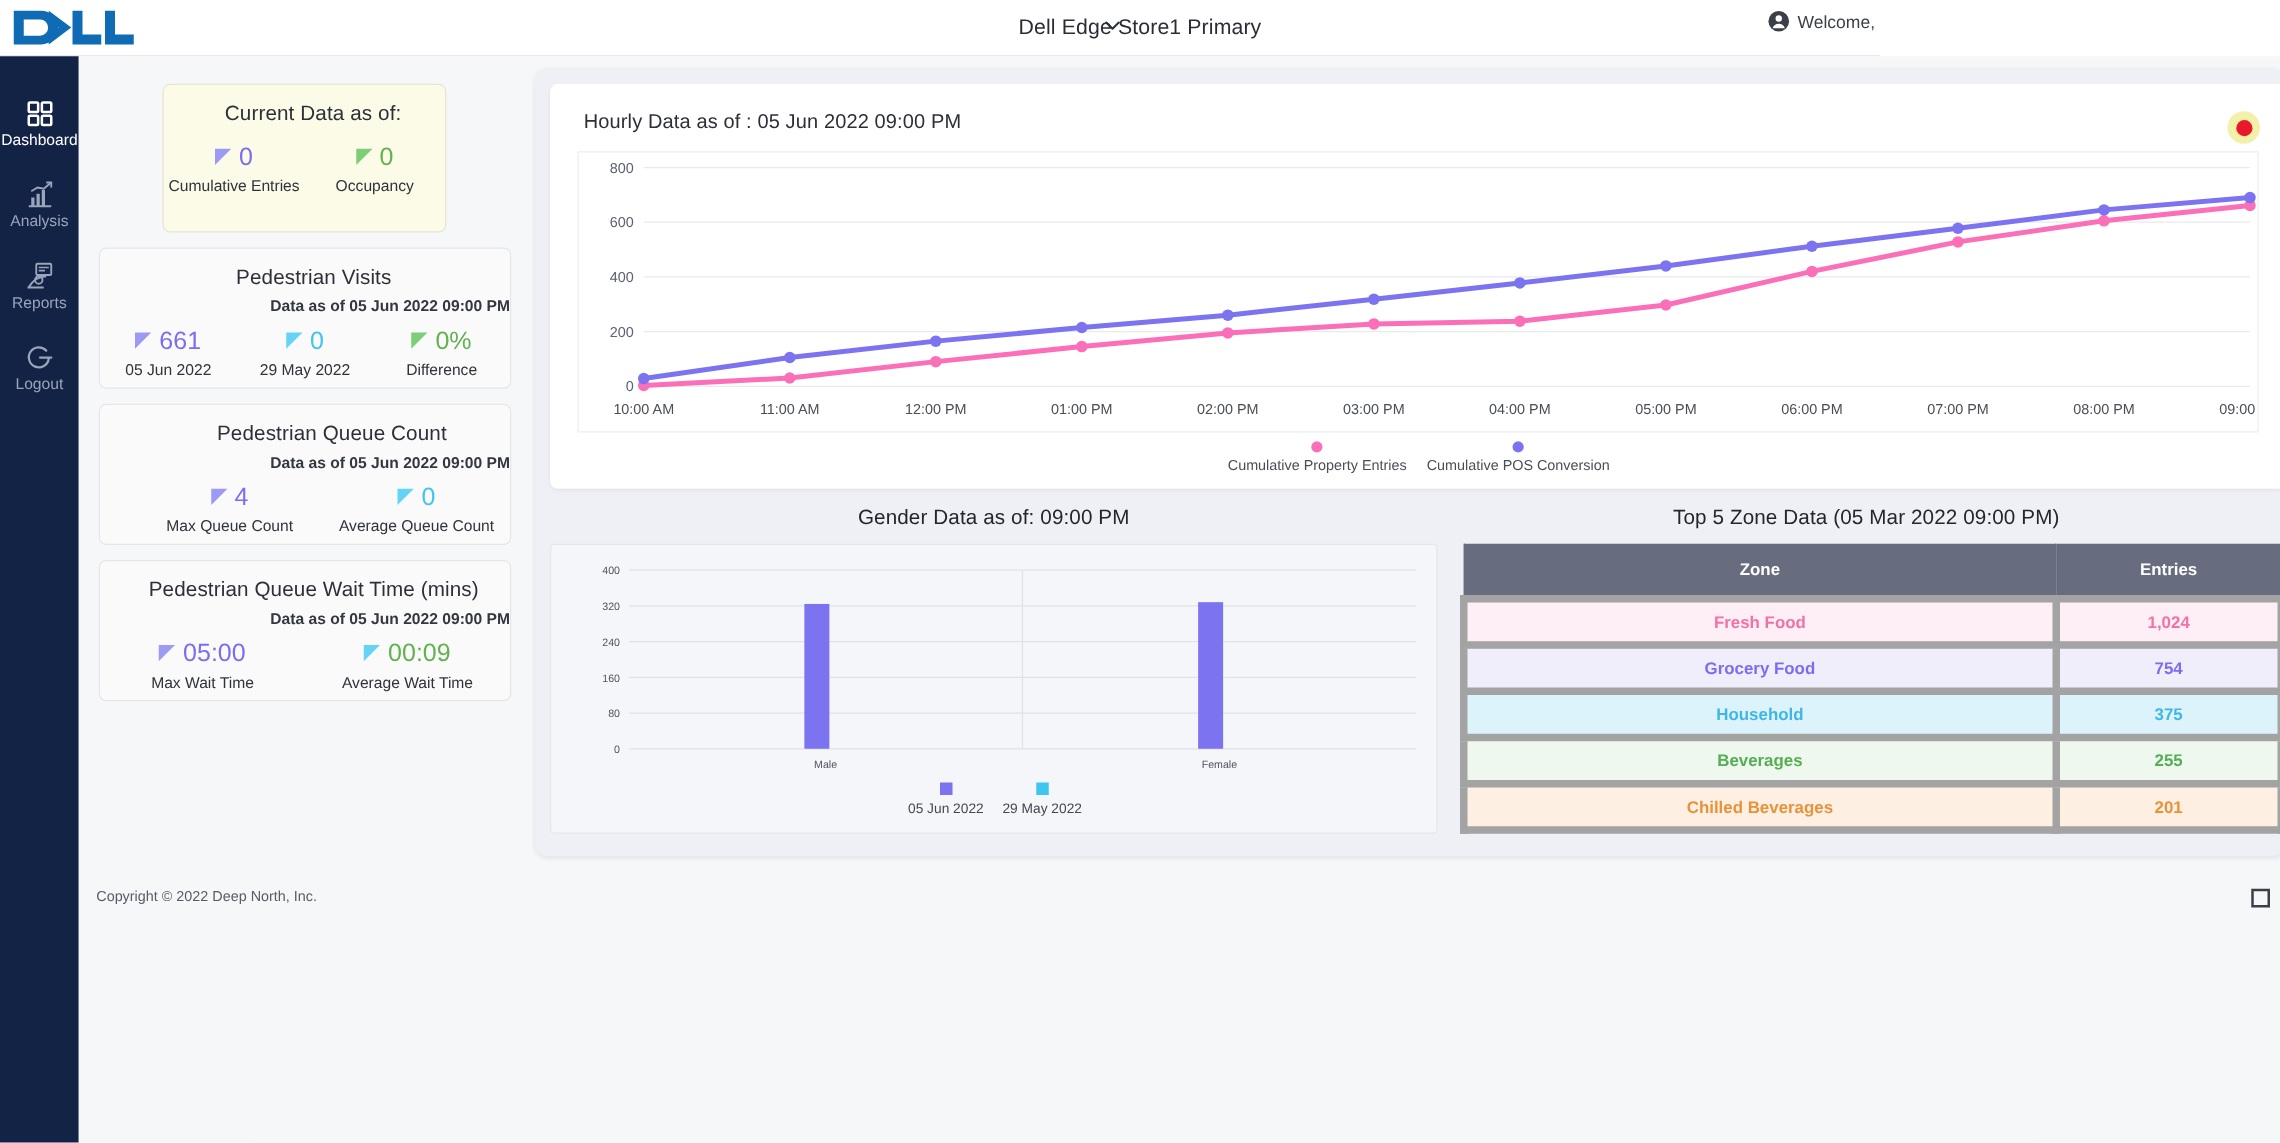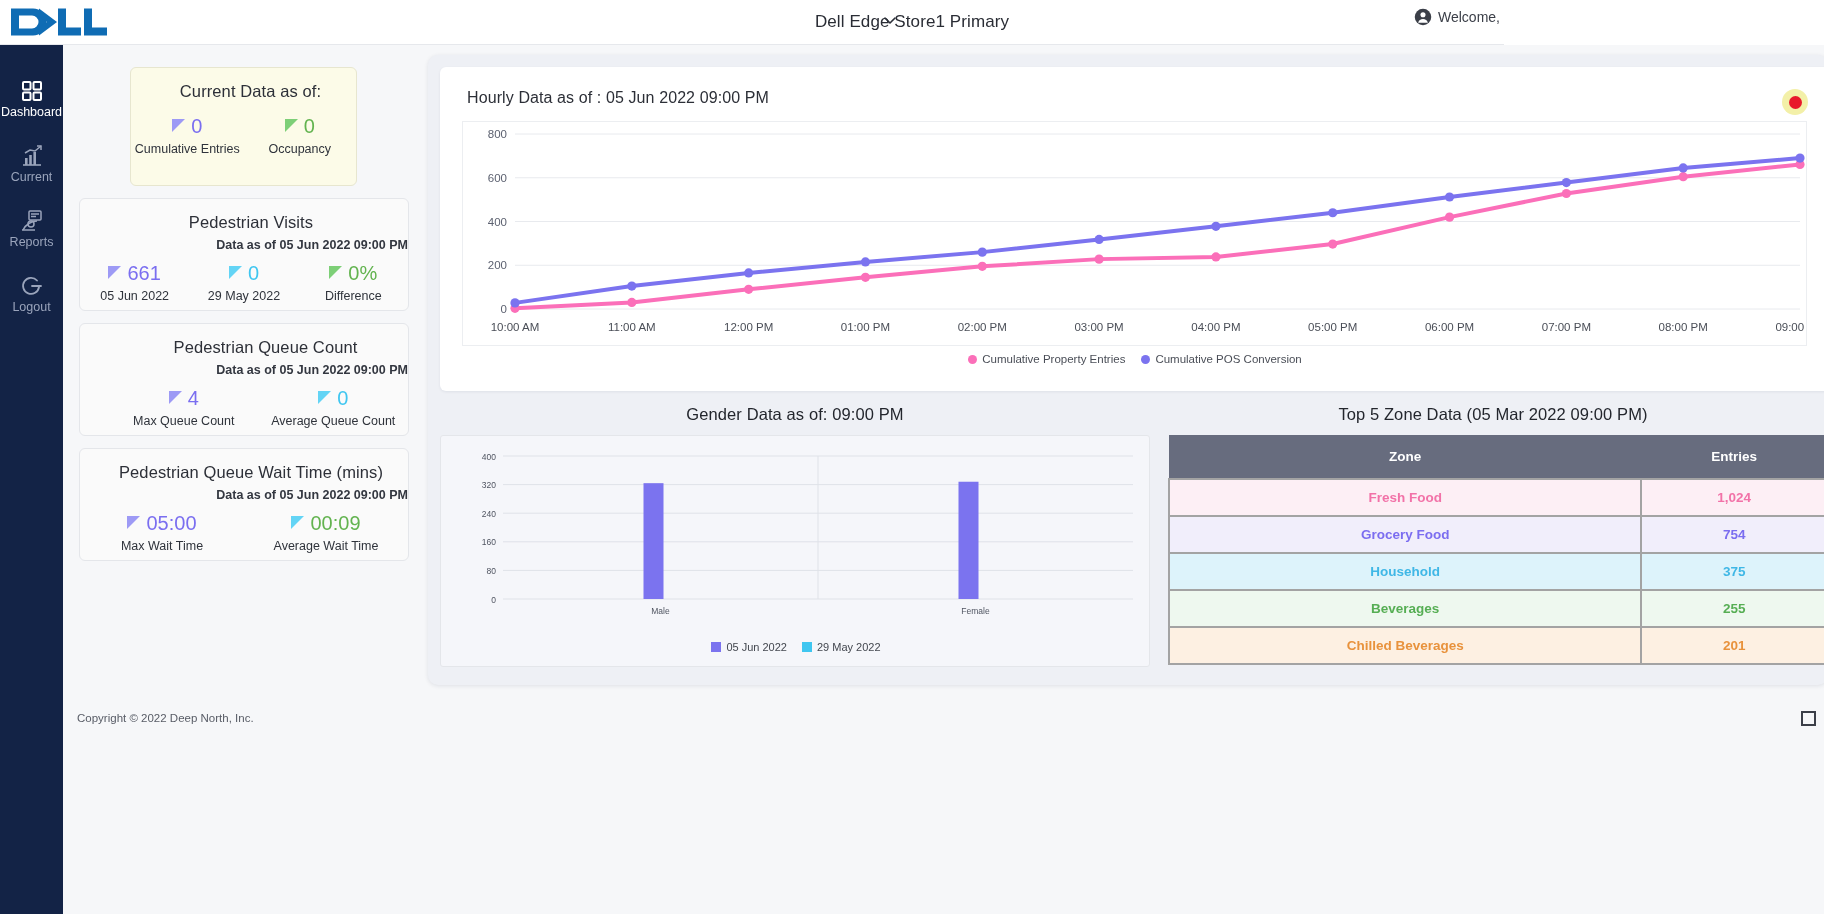--- a/index.html
+++ b/index.html
@@ -109,21 +109,21 @@
   }
   .plot-box {
     position: absolute; left: 22px; top: 54px; width: 1345px; height: 225px;
     border: 1px solid #eceef1; background: #fff;
   }
   .legend {
     position: absolute; left: 0; top: 286px; width: 1390px;
     display: flex; justify-content: center; gap: 16px;
     font-size: 11.5px; color: #4a4e57;
   }
-  .legend-item { display: flex; align-items: center; gap: 5px; }
+  .legend-item { display: flex; align-items: center; gap: 5px; flex-direction: column; }
   .legend-dot { width: 9px; height: 9px; border-radius: 50%; display: block; }
   .legend-sq { width: 10px; height: 10px; display: block; }
   
   .bottom-title {
     position: absolute; font-size: 16.5px; color: #23262d;
     text-align: center; letter-spacing: .1px;
   }
   .gender-title { left: 12px; top: 350px; width: 710px; }
   .zone-title   { left: 740px; top: 350px; width: 650px; }
   .gender-card {
@@ -139,21 +139,21 @@
   .zone-table {
     position: absolute; left: 740px; top: 380px; width: 660px;
     border-collapse: collapse; font-size: 13.5px;
   }
   .zone-table th {
     background: #676c7e; color: #ffffff; font-size: 13.5px;
     height: 43px; font-weight: bold; border: 1px solid #676c7e;
   }
   .zone-table td {
     height: 37px; text-align: center; font-weight: bold;
-    border: 2px solid #a3a3a3;
+    border: 6px solid #a3a3a3;
   }
   .r0 { background: #fdeff5; color: #f272a8; }
   .r1 { background: #f1eefb; color: #7b6df0; }
   .r2 { background: #ddf3fb; color: #3fb7e6; }
   .r3 { background: #eef8ef; color: #56ae54; }
   .r4 { background: #fdf0e2; color: #e8923c; }
   
   .copyright {
     position: absolute; left: 14px; bottom: 190px;
     font-size: 11.5px; color: #585c66;
@@ -206,21 +206,21 @@
   </div>
   <div class="nav-item">
     <svg class="nav-icon" viewBox="0 0 24 24">
       <path d="M3 21 h18" stroke="currentColor" stroke-width="1.6" fill="none"></path>
       <rect x="5" y="14" width="2.6" height="7" fill="currentColor"></rect>
       <rect x="9.2" y="11" width="2.6" height="10" fill="currentColor"></rect>
       <rect x="13.4" y="8" width="2.6" height="13" fill="currentColor"></rect>
       <path d="M5 9 L10 6 L15 7 L21 2" stroke="currentColor" stroke-width="1.5" fill="none"></path>
       <path d="M17 2 h4 v4" stroke="currentColor" stroke-width="1.5" fill="none"></path>
     </svg>
-    <span class="nav-label">Current</span>
+    <span class="nav-label">Analysis</span>
   </div>
   <div class="nav-item">
     <svg class="nav-icon" viewBox="0 0 24 24">
       <rect x="9" y="2" width="12" height="9" rx="1" fill="none" stroke="currentColor" stroke-width="1.5"></rect>
       <path d="M11 5 h8 M11 7.5 h5" stroke="currentColor" stroke-width="1.3"></path>
       <path d="M3 21 c3-6 9-9 14-9" fill="none" stroke="currentColor" stroke-width="1.5"></path>
       <circle cx="11" cy="15" r="3" fill="none" stroke="currentColor" stroke-width="1.5"></circle>
       <path d="M2 21 h13" stroke="currentColor" stroke-width="1.5"></path>
     </svg>
     <span class="nav-label">Reports</span>

